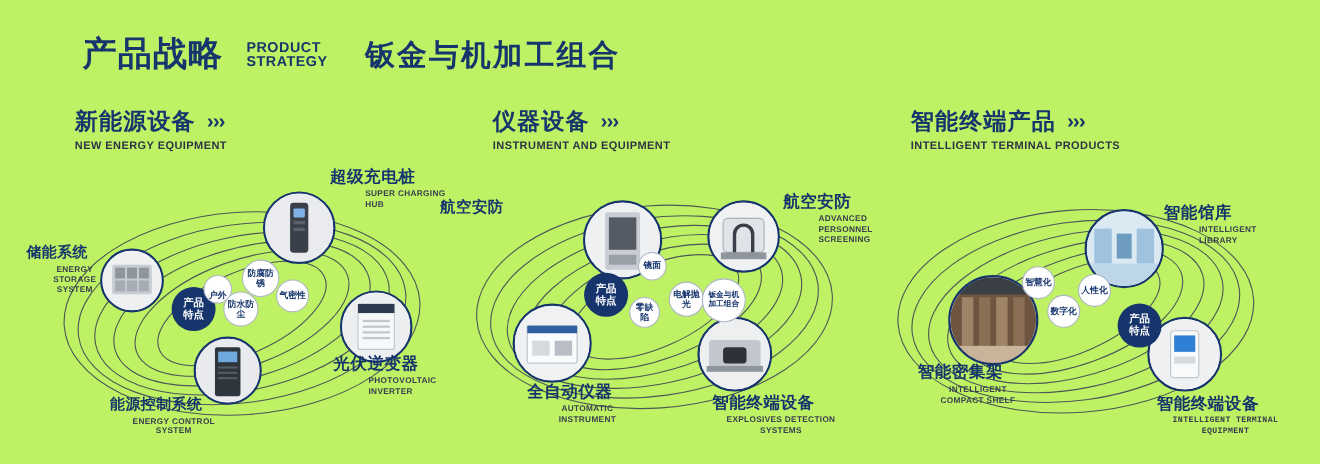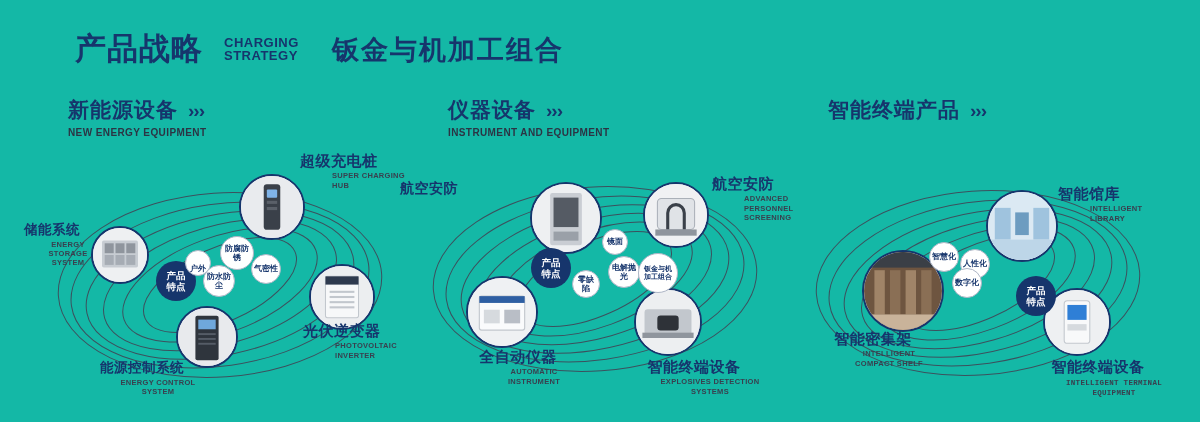--- a/index.html
+++ b/index.html
@@ -1,17 +1,17 @@
 <!DOCTYPE html>
 <html><head>
 <meta charset="utf-8">
 <style>
   html,body{margin:0;padding:0;}
   body{font-family:"Liberation Sans","DejaVu Sans",sans-serif;background:#ffffff;}
-  .canvas{position:relative;width:1200px;height:422px;background:#14b8a6;overflow:hidden;}
+  .canvas{position:relative;width:1200px;height:422px;background:#bef264;overflow:hidden;}
 
   
   .brand-title{position:absolute;left:75px;top:28px;font-size:31px;font-weight:bold;color:#16356c;letter-spacing:1px;}
   .brand-sub{position:absolute;left:224px;top:36px;font-size:13px;font-weight:bold;color:#16356c;line-height:13px;letter-spacing:.5px;}
   .slogan{position:absolute;left:332px;top:32px;font-size:27px;font-weight:bold;color:#16356c;letter-spacing:2px;}
 
   
   .section-head{position:absolute;}
   .sh-row{display:flex;align-items:center;text-align:center;}
   .sh-title{font-size:21px;font-weight:bold;color:#16356c;letter-spacing:1px;}
@@ -41,21 +41,21 @@
   .bubble span{font-size:8px;font-weight:bold;line-height:1.15;word-break:break-all;display:block;}
   .bubble.b3 span{font-size:7px;}
 </style>
 </head>
 <body>
 
 <div class="canvas">
 
   <div class="brand-title">产品战略</div>
   <div class="brand-sub">
-    <div>CHARGING</div>
+    <div>PRODUCT</div>
     <div>STRATEGY</div>
   </div>
   <div class="slogan">钣金与机加工组合</div>
 
   <div class="section-head" style="left:68px;top:96px;">
     <div class="sh-row">
       <span class="sh-title">新能源设备</span>
       <span class="sh-arrows">›››</span>
     </div>
     <div class="sh-sub">NEW ENERGY EQUIPMENT</div>
@@ -67,20 +67,21 @@
       <span class="sh-arrows">›››</span>
     </div>
     <div class="sh-sub">INSTRUMENT AND EQUIPMENT</div>
   </div>
 
   <div class="section-head" style="left:828px;top:96px;">
     <div class="sh-row">
       <span class="sh-title">智能终端产品</span>
       <span class="sh-arrows">›››</span>
     </div>
+    <div class="sh-sub">INTELLIGENT TERMINAL PRODUCTS</div>
   </div>
 
   <svg class="orbits" style="left:50px;top:188px;" width="340" height="195" viewBox="0 0 340 195">
     <g fill="none" stroke="#404656" stroke-width="1" opacity="0.9">
       <ellipse cx="170" cy="97" rx="162" ry="92" transform="rotate(-4 170 97)"></ellipse>
       <ellipse cx="170" cy="97" rx="150" ry="81" transform="rotate(-8 170 97)"></ellipse>
       <ellipse cx="170" cy="97" rx="136" ry="70" transform="rotate(-12 170 97)"></ellipse>
       <ellipse cx="170" cy="97" rx="120" ry="59" transform="rotate(-16 170 97)"></ellipse>
       <ellipse cx="170" cy="97" rx="102" ry="48" transform="rotate(-20 170 97)"></ellipse>
       <ellipse cx="170" cy="97" rx="82" ry="37" transform="rotate(-24 170 97)"></ellipse>
@@ -220,21 +221,21 @@
         <rect x="8" y="18" width="44" height="26" rx="3" fill="#c2c7cd"></rect>
         <rect x="20" y="24" width="20" height="14" rx="3" fill="#2e3238"></rect>
         <rect x="6" y="40" width="48" height="5" fill="#8f959d"></rect>
       </svg>
   </div>
 
   <div class="badge" style="left:531px;top:248px;">
     <span>产品</span>
     <span>特点</span>
   </div>
-  <div class="bubble" style="left:580px;top:229px;width:26px;height:26px;margin-left:22px;">
+  <div class="bubble" style="left:580px;top:229px;width:26px;height:26px;">
       <span>镜面</span>
     </div>
   <div class="bubble" style="left:608px;top:246px;width:32px;height:32px;margin-top:10px;">
       <span>电解抛光</span>
     </div>
   <div class="bubble b3" style="left:638px;top:253px;width:40px;height:40px;">
       <span>钣金与机加工组合</span>
     </div>
   <div class="bubble" style="left:572px;top:270px;width:28px;height:28px;">
       <span>零缺陷</span>
@@ -283,21 +284,21 @@
       </svg>
   </div>
 
   <div class="badge" style="left:1016px;top:276px;">
     <span>产品</span>
     <span>特点</span>
   </div>
   <div class="bubble" style="left:929px;top:242px;width:30px;height:30px;">
       <span>智慧化</span>
     </div>
-  <div class="bubble" style="left:960px;top:249px;width:30px;height:30px;align-items:center;">
+  <div class="bubble" style="left:980px;top:249px;width:30px;height:30px;align-items:center;">
       <span>人性化</span>
     </div>
   <div class="bubble" style="left:952px;top:268px;width:30px;height:30px;">
       <span>数字化</span>
     </div>
 
   <div class="plabel" style="left:1058px;top:185px;width:120px;">
     <div class="pl-cn">智能馆库</div>
     <div class="pl-en">INTELLIGENT LIBRARY</div>
   </div>

